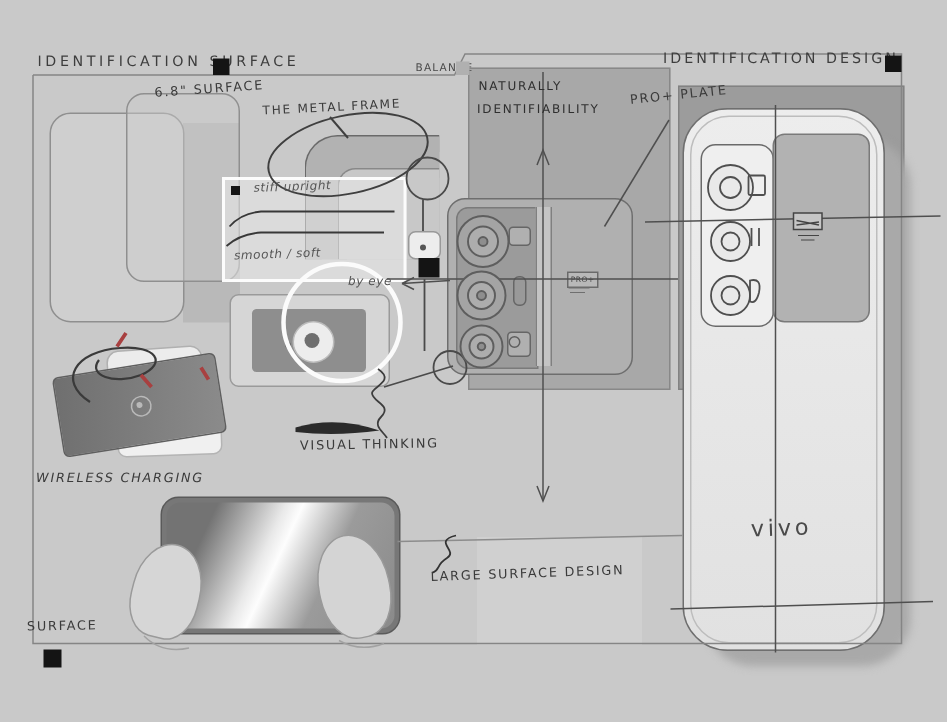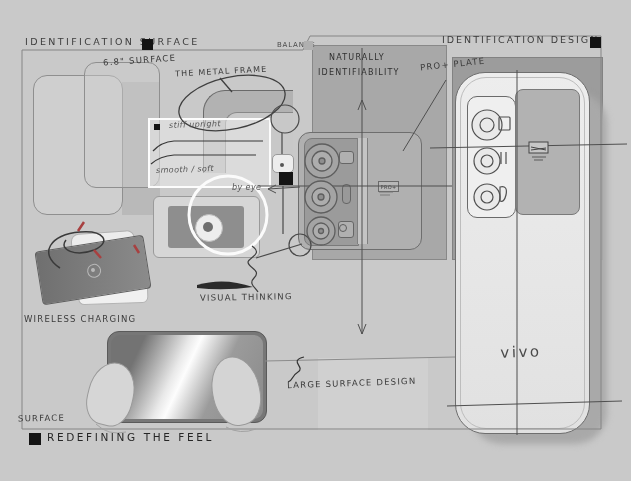--- a/index.html
+++ b/index.html
@@ -54,21 +54,21 @@
     <div class="abs lens-ring" style="left:36px;top:31px;width:4px;height:4px;background:#666;"></div>
   </div>
   <div class="abs z5 cursive" style="left:232px;top:183px;">by eye</div>
 
   <div class="abs z2" style="left:72px;top:232px;width:62px;height:46px;background:#ececec;border:1px solid #b0b0b0;border-radius:8px;transform:rotate(-4deg);"></div>
   <div class="abs z2" style="left:78px;top:274px;width:68px;height:28px;background:#f0f0f0;border:1px solid #b4b4b4;border-radius:6px;transform:rotate(-2deg);"></div>
   <div class="abs z3" style="left:38px;top:243px;width:108px;height:52px;background:linear-gradient(100deg,#6f6f6f,#8b8b8b);border:1px solid #5f5f5f;border-radius:4px;transform:rotate(-9deg);">
     <div class="abs lens-ring" style="left:48px;top:20px;width:12px;height:12px;border:1px solid #b9b9b9;"></div>
     <div class="abs lens-ring" style="left:52px;top:24px;width:4px;height:4px;background:#b9b9b9;"></div>
   </div>
-  <div class="abs z5 hand" style="left:24px;top:314px;">WIRELESS CHARGING</div>
+  <div class="abs z5 hand" style="left:24px;top:314px;font-style:italic;">WIRELESS CHARGING</div>
 
   <div class="abs z2" style="left:107px;top:331px;width:158px;height:90px;border:1.5px solid #5a5a5a;border-radius:12px;background:#777;overflow:hidden;">
     <div class="abs" style="left:3px;top:3px;right:3px;bottom:3px;border-radius:9px;background:linear-gradient(115deg,#737373 18%,#e9e9e9 42%,#fdfdfd 48%,#9b9b9b 68%,#8a8a8a);"></div>
   </div>
   <div class="abs z3" style="left:88px;top:362px;width:44px;height:62px;background:#d6d6d6;border:1px solid #9a9a9a;border-radius:50% 50% 40% 40%;transform:rotate(14deg);"></div>
   <div class="abs z3" style="left:212px;top:356px;width:46px;height:68px;background:#d4d4d4;border:1px solid #9a9a9a;border-radius:50% 50% 45% 45%;transform:rotate(-12deg);"></div>
   <div class="abs z5 hand" style="left:18px;top:413px;transform:rotate(-1deg);">SURFACE</div>
   <div class="abs z5 hand" style="left:287px;top:378px;transform:rotate(-2deg);">LARGE SURFACE DESIGN</div>
   <div class="abs z5 hand" style="left:200px;top:292px;transform:rotate(-1deg);">VISUAL THINKING</div>
 
@@ -186,20 +186,19 @@
 
   <div class="abs z5 caps-head" style="left:25px;top:36px;">IDENTIFICATION SURFACE</div>
   <div class="abs z5 blk-sq" style="left:142px;top:39px;width:11px;height:11px;"></div>
   <div class="abs z5 caps-head" style="left:442px;top:34px;letter-spacing:2px;">IDENTIFICATION DESIGN</div>
   <div class="abs z5 blk-sq" style="left:590px;top:37px;width:11px;height:11px;"></div>
   <div class="abs z5 hand-sm" style="left:277px;top:41px;font-size:7px;">BALANCE</div>
   <div class="abs z5" style="left:304px;top:41px;width:9px;height:9px;background:#b0b0b0;"></div>
 
   <div class="abs z5 hand" style="left:103px;top:55px;transform:rotate(-4deg);">6.8" SURFACE</div>
   <div class="abs z5 hand" style="left:175px;top:67px;font-size:8px;transform:rotate(-3deg);">THE METAL FRAME</div>
-  <div class="abs z5 hand" style="left:329px;top:53px;font-size:8px;color:#2f2f2f;">NATURALLY</div>
+  <div class="abs z5 hand" style="left:319px;top:53px;font-size:8px;color:#2f2f2f;">NATURALLY</div>
   <div class="abs z5 hand" style="left:318px;top:68px;font-size:8px;color:#2f2f2f;">IDENTIFIABILITY</div>
   <div class="abs z5 hand" style="left:420px;top:59px;transform:rotate(-6deg);">PRO+ PLATE</div>
 
   <div class="abs z5 blk-sq" style="left:29px;top:433px;width:12px;height:12px;"></div>
-  <div class="abs z5 footer-txt" style="left:47px;top:431px;">REDEFINING THE FEEL</div>
 
 </div>
 
 </body></html>

